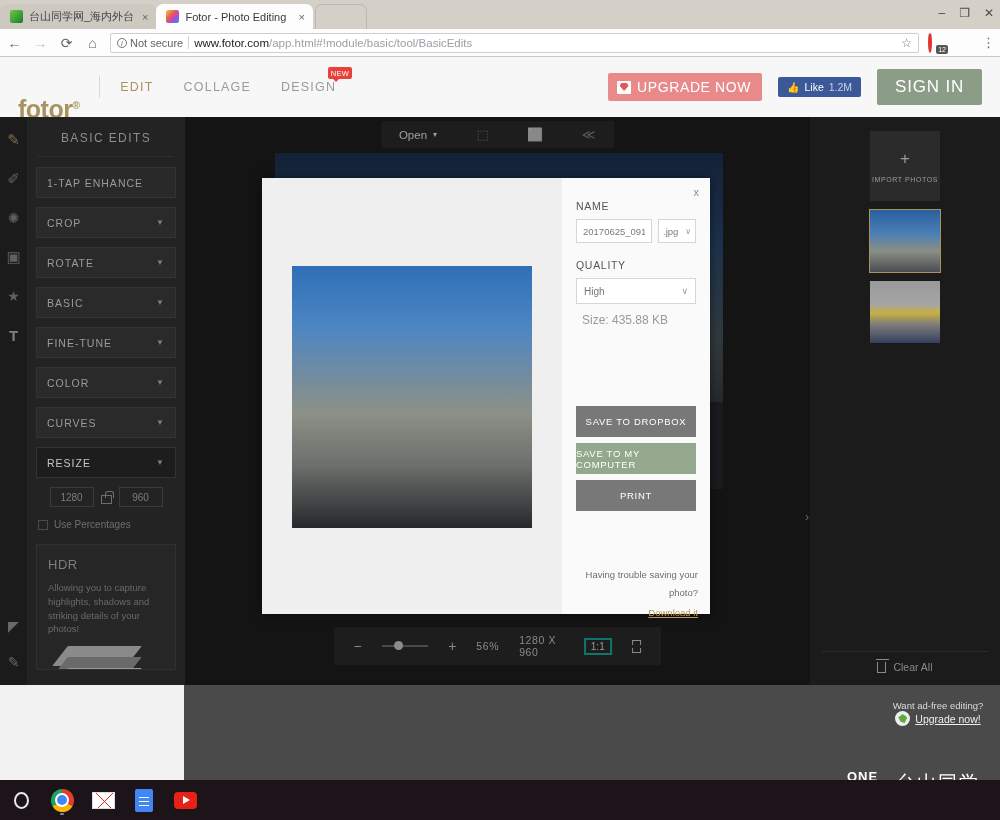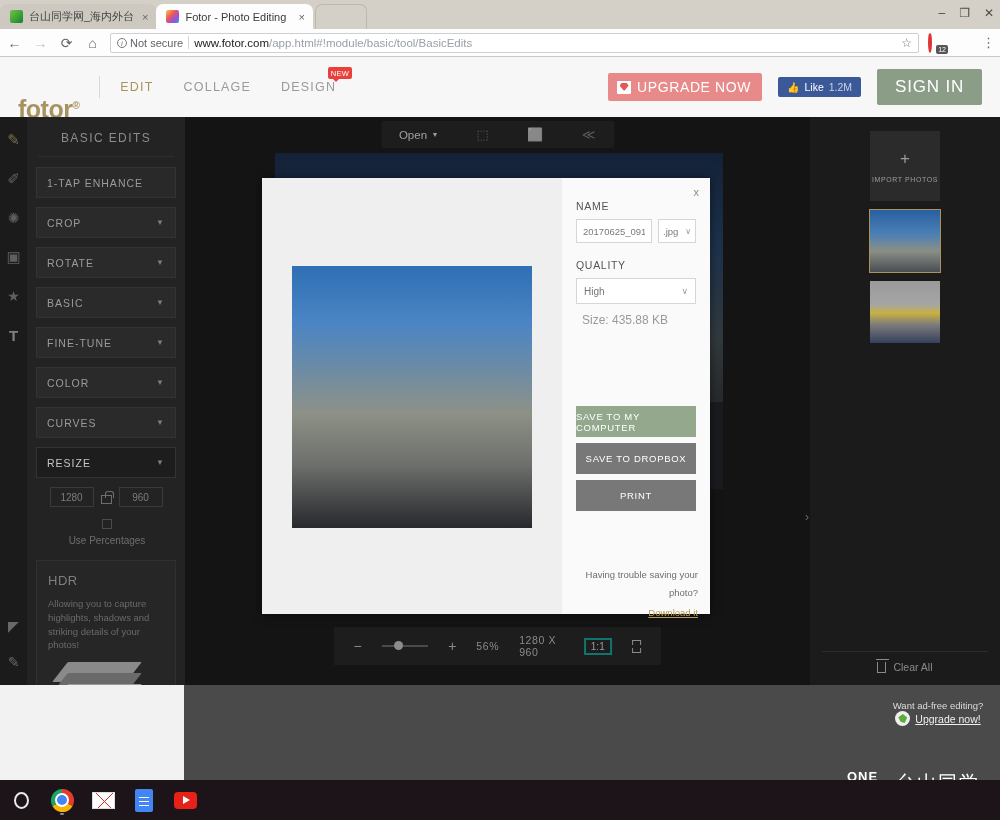--- a/index.html
+++ b/index.html
@@ -146,21 +146,21 @@
   .resize-row { display: flex; align-items: center; justify-content: center; gap: 7px; margin: 8px 0 12px; }
   .resize-row input {
     width: 44px; height: 20px; background: transparent; border: 1px solid #3a3a3a;
     color: #7c7c7c; font-size: 10px; text-align: center; font-family: "Liberation Sans", sans-serif;
   }
   .lock-ico { width: 11px; height: 13px; position: relative; }
   .lock-ico::before { content:""; position:absolute; left:0; bottom:0; width: 9px; height: 7px;
     border: 1px solid #6e6e6e; }
   .lock-ico::after { content:""; position:absolute; left:4px; top:0; width: 7px; height: 6px;
     border: 1px solid #6e6e6e; border-bottom: none; border-radius: 3px 3px 0 0; }
-  .chk-row { display: flex; align-items: center; gap: 6px; padding-left: 2px; margin-bottom: 14px; flex-direction: column; }
+  .chk-row { display: flex; align-items: center; gap: 6px; padding-left: 2px; margin-bottom: 14px; }
   .chk-box { width: 10px; height: 10px; border: 1px solid #4a4a4a; }
   .chk-label { color: #6f6f6f; font-size: 10px; }
 
   .hdr-promo { background: #262626; border: 1px solid #303030; padding: 12px 11px 0; height: 126px; overflow: hidden; }
   .hdr-promo h4 { color: #7e7e7e; font-size: 13px; font-weight: normal; margin-bottom: 9px; letter-spacing: .5px; }
   .hdr-promo p { color: #6a6a6a; font-size: 9.5px; line-height: 1.45; }
   .hdr-art { margin: 10px auto 0; width: 92px; height: 42px; position: relative; }
   .hdr-art i {
     position: absolute; left: 0; width: 74px; height: 20px; background: #6e6e6e; display:block;
     transform: skewX(-38deg); border-radius: 1px;
@@ -533,22 +533,22 @@
       </div>
 
       <div class="m-label">QUALITY</div>
       <div class="qual-sel">
         <span>High</span>
         <span class="cv" style="font-size:9px;color:#999;">∨</span>
       </div>
       <div class="size-text">Size: 435.88 KB</div>
 
       <div class="m-actions">
+        <div class="m-btn grey">SAVE TO DROPBOX</div>
         <div class="m-btn green">SAVE TO MY  COMPUTER</div>
-        <div class="m-btn grey">SAVE TO DROPBOX</div>
         <div class="m-btn grey">PRINT</div>
       </div>
 
       <div class="m-help">
         <span class="q">Having trouble saving your photo?</span>
         <span class="dl">Download it</span>
       </div>
     </div>
   </div>
 

